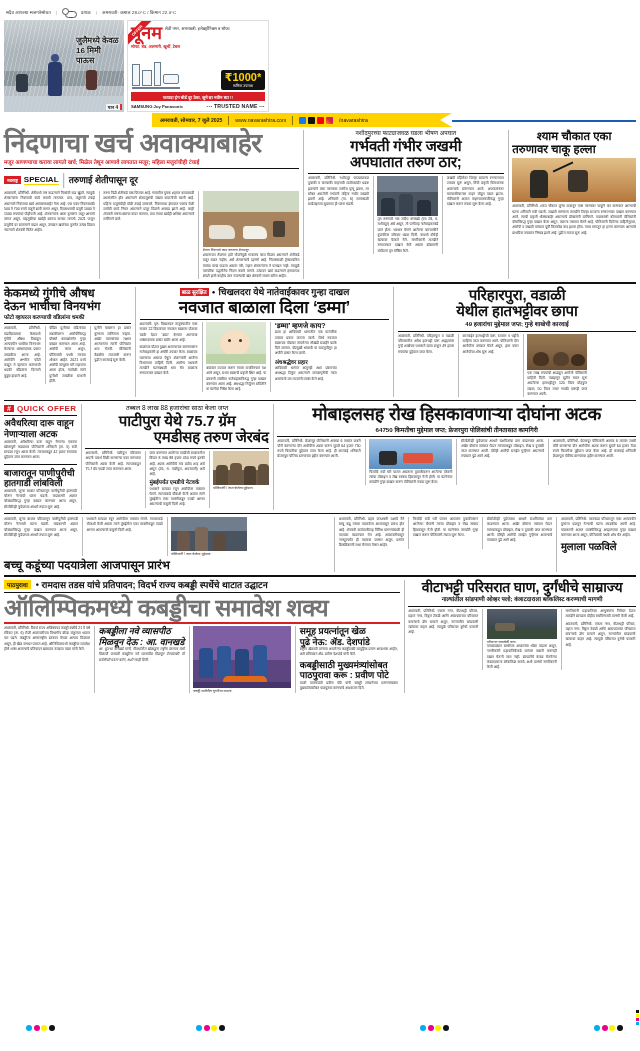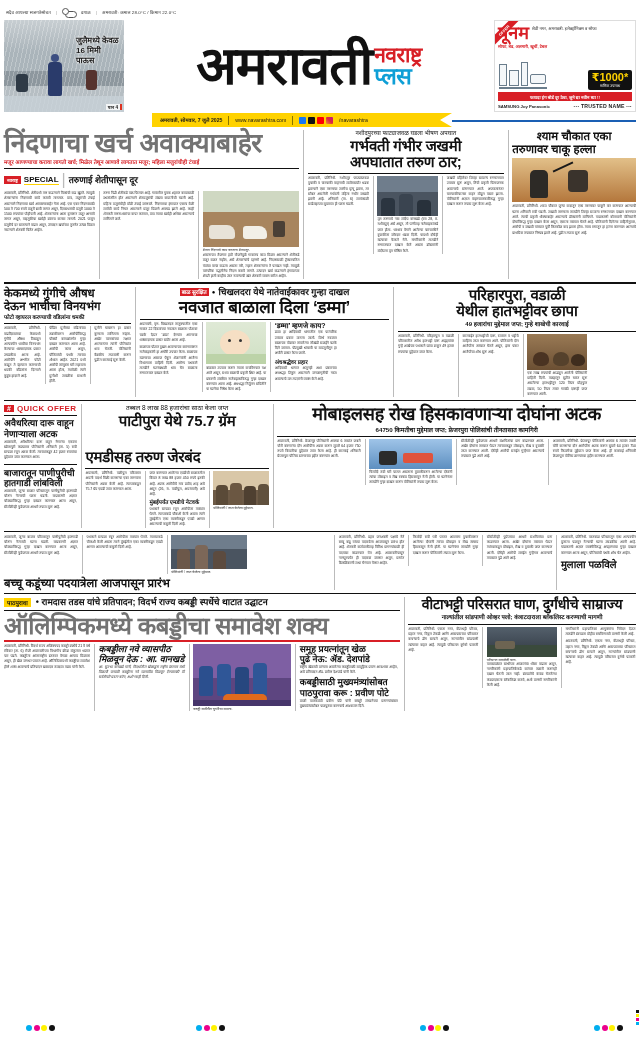--- a/index.html
+++ b/index.html
@@ -176,27 +176,20 @@
     <div class="mh-photo photo">
       <div class="rainpic"></div>
       <div class="fig2"></div>
       <div class="fig"></div>
       <div class="fig3"></div>
       <div class="reflect"></div>
       <div class="mh-cap">जुलैमध्ये केवळ 16 मिमी पाऊस</div>
       <div class="mh-pageno">पान 4</div>
     </div>
 
-    <div class="mh-title">
-      <div class="mh-amravati">अमरावती</div>
-      <div class="mh-brand">
-        <div class="mh-nav">नवराष्ट्र</div>
-        <div class="mh-plus">प्लस</div>
-      </div>
-    </div>
 
     <div class="mh-ad">
       <div class="ad-corner">OFFER</div>
       <div class="ad-top">
         <div class="ad-poonam">पूनम</div>
         <div class="ad-addr">शेठी नगर, अमरावती.
 इलेक्ट्रॉनिक्स व सोफा</div>
       </div>
       <div class="ad-red">सोफा, बेड, अलमारी, खुर्ची, टेबल</div>
       <div class="ad-mid">
@@ -423,21 +416,21 @@
 हातगाडी लांबविली</div>
           <div class="txt">अमरावती, जुन्या बाजार परिसरातून पाणीपुरीची हातगाडी चोरून नेल्याची घटना घडली. याप्रकरणी अज्ञात चोरट्याविरुद्ध गुन्हा दाखल करण्यात आला असून, सीसीटीव्ही फुटेजच्या आधारे तपास सुरू आहे.</div>
         </div>
       </div>
 
       <div class="vrule"></div>
 
       <div class="col" style="width:186px;">
         <div class="kicker" style="text-align:center;font-size:6.5px;">तब्बल 8 लाख 88 हजारांचा साठा केला जप्त</div>
         <div class="hl-2" style="text-align:center;">पाटीपुरा येथे 75.7 ग्रॅम</div>
-        <div class="hl-2" style="text-align:left;margin-top:20px;">एमडीसह तरुण जेरबंद</div>
+        <div class="hl-2" style="text-align:right;">एमडीसह तरुण जेरबंद</div>
         <div class="blackline"></div>
         <div style="display:flex;gap:4px;">
           <div style="width:58px;">
             <div class="txt">अमरावती, प्रतिनिधी. पाटीपुरा परिसरात अमली पदार्थ विक्री करणाऱ्या एका तरुणाला पोलिसांनी अटक केली आहे. त्याच्याकडून 75.7 ग्रॅम एमडी जप्त करण्यात आला.</div>
           </div>
           <div class="vrule"></div>
           <div style="width:58px;">
             <div class="txt">जप्त करण्यात आलेल्या एमडीची बाजारातील किंमत 8 लाख 88 हजार 450 रुपये इतकी आहे. अटक आरोपीचे नाव प्रमोद शाह असे असून (26, रा. पाटीपुरा, अमरावती) असे आहे.</div>
             <div class="subhead" style="margin-top:2px;">मुंबईपर्यंत एमडीचे नेटवर्क</div>
             <div class="txt">पथकाने सापळा रचून आरोपीला ताब्यात घेतले. त्याच्याकडे चौकशी केली असता त्याने मुंबईतील एका व्यक्तीकडून एमडी आणत असल्याची कबुली दिली आहे.</div>

